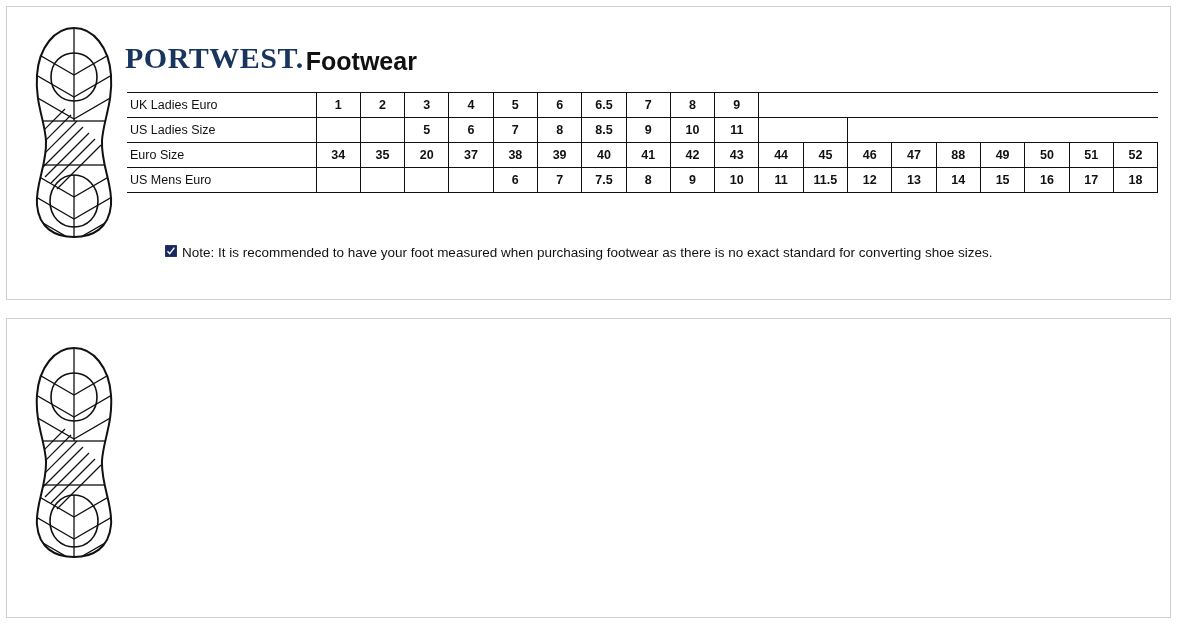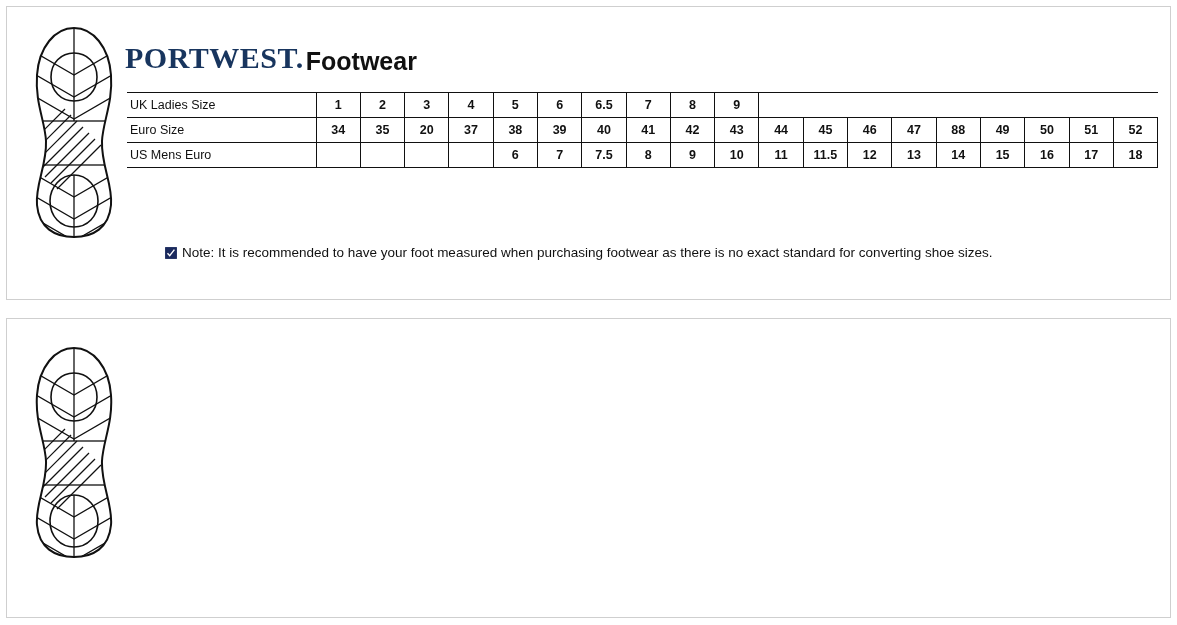--- a/index.html
+++ b/index.html
@@ -120,21 +120,21 @@
   }
   .pw-table td.empty.lb { border-left: 1px solid #111; }
   .pw-table td.empty.rb { border-right: 1px solid #111; }
 
   
   .note {
     position: absolute;
     font-size: 13.5px;
     color: #111;
     display: flex;
-    align-items: center;
+    align-items: flex-start;
     padding-left: 38px;
   }
   .note-pw { left: 120px; top: 238px; }
   .note-icon {
     width: 12px;
     height: 12px;
     margin-right: 5px;
     flex: 0 0 auto;
   }
 </style>
@@ -194,33 +194,55 @@
       <span class="brand-suffix">Footwear</span>
     </div>
 
     <table class="pw-table">
       <colgroup>
         <col style="width:189px">
         <col span="19" style="width:44.3px">
       </colgroup>
       <tbody>
         <tr>
-          <td class="rowlabel">UK Ladies Size</td>
+          <td class="rowlabel">UK Ladies Euro</td>
           <td>1</td>
           <td>2</td>
           <td>3</td>
           <td>4</td>
           <td>5</td>
           <td>6</td>
           <td>6.5</td>
           <td>7</td>
           <td>8</td>
           <td>9</td>
           <td class="empty"></td>
           <td class="empty"></td>
+          <td class="empty"></td>
+          <td class="empty"></td>
+          <td class="empty"></td>
+          <td class="empty"></td>
+          <td class="empty"></td>
+          <td class="empty"></td>
+          <td class="empty"></td>
+        </tr>
+        <tr>
+          <td class="rowlabel">US Ladies Size</td>
+          <td></td>
+          <td></td>
+          <td>5</td>
+          <td>6</td>
+          <td>7</td>
+          <td>8</td>
+          <td>8.5</td>
+          <td>9</td>
+          <td>10</td>
+          <td>11</td>
+          <td class="empty lb"></td>
+          <td class="empty rb"></td>
           <td class="empty"></td>
           <td class="empty"></td>
           <td class="empty"></td>
           <td class="empty"></td>
           <td class="empty"></td>
           <td class="empty"></td>
           <td class="empty"></td>
         </tr>
         <tr>
           <td class="rowlabel">Euro Size</td>

